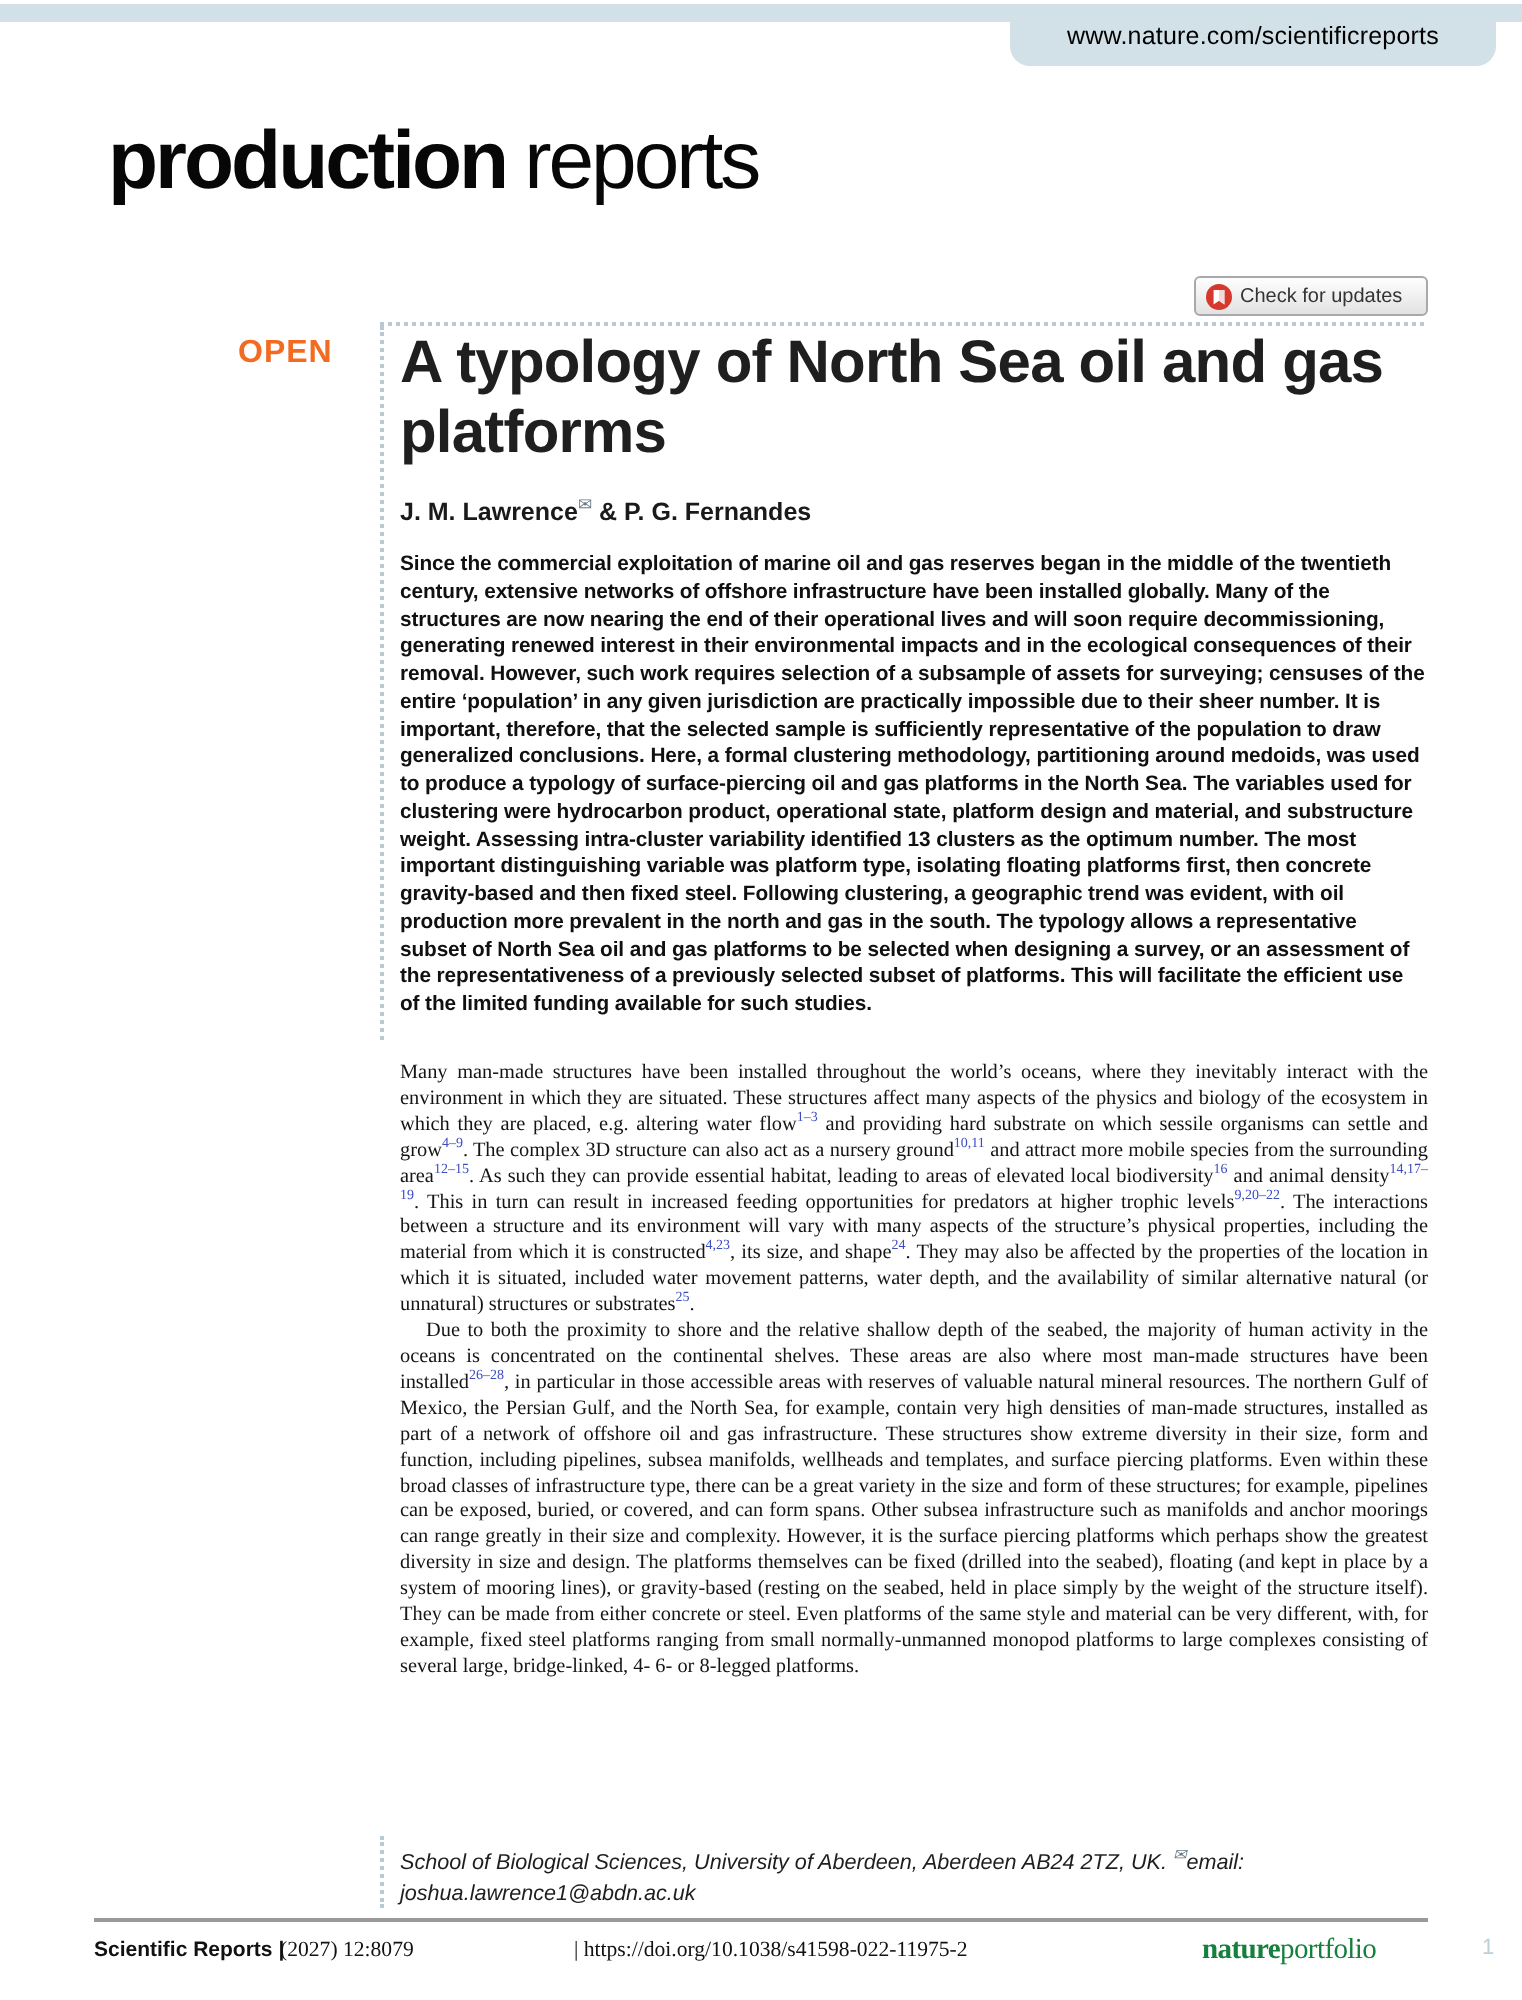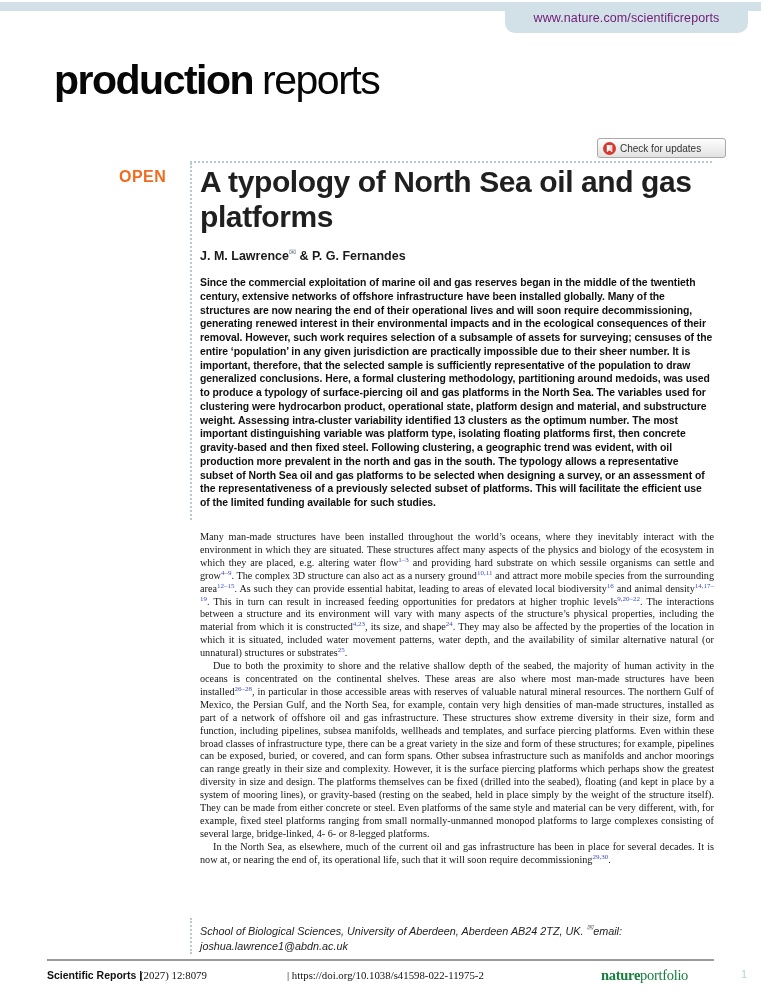--- a/index.html
+++ b/index.html
@@ -2,30 +2,30 @@
 <html><head>
 <meta charset="utf-8">
 <style>
   * { margin:0; padding:0; box-sizing:border-box; }
   html,body { width:761px; height:1000px; background:#ffffff; font-family:"Liberation Sans", sans-serif; position:relative; overflow:hidden; }
 
   
   .top-strip { position:absolute; top:2px; left:0; width:761px; height:9px; background:#d2e0e7; }
   .url-tab { position:absolute; top:2px; left:505px; width:243px; height:31px; background:#d2e0e7;
              border-radius:0 0 10px 10px; display:flex; align-items:center; justify-content:center;
-             font-size:12.5px; color:#701a75; letter-spacing:0.1px; }
+             font-size:12.5px; color:#000000; letter-spacing:0.1px; }
 
   
   .logo { position:absolute; left:54px; top:57px; font-size:41px; color:#070707; letter-spacing:-1.5px; }
   .logo .b { font-weight:700; }
   .logo .r { font-weight:400; margin-left:9px; }
 
   
   .check-badge { position:absolute; left:597px; top:138px; height:20px; display:flex; align-items:center; gap:4px;
-                 padding:2px 24px 2px 5px; border:1px solid #a9a9a9; border-radius:3px;
+                 padding:2px 12px 2px 5px; border:1px solid #a9a9a9; border-radius:3px;
                  background:linear-gradient(#fefefe,#e2e2e2); font-size:10px; color:#333; cursor:pointer; }
   .check-badge svg { display:block; }
 
   
   .dot-h { position:absolute; left:190px; top:161px; width:522px; height:0; border-top:2px dotted #b7c9d2; }
   .dot-v { position:absolute; left:190px; top:163px; height:357px; width:0; border-left:2px dotted #b7c9d2; }
   .dot-v-aff { position:absolute; left:190px; top:918px; height:36px; width:0; border-left:2px dotted #b7c9d2; }
 
   .open-label { position:absolute; left:119px; top:168px; font-size:16px; font-weight:700; color:#f26b21; letter-spacing:0.5px; }
 
@@ -87,21 +87,20 @@
 
 <div class="authors">
   <span>J. M. Lawrence</span><span class="mail">✉</span><span> &amp; </span><span>P. G. Fernandes</span>
 </div>
 
 <div class="abstract">Since the commercial exploitation of marine oil and gas reserves began in the middle of the twentieth century, extensive networks of offshore infrastructure have been installed globally. Many of the structures are now nearing the end of their operational lives and will soon require decommissioning, generating renewed interest in their environmental impacts and in the ecological consequences of their removal. However, such work requires selection of a subsample of assets for surveying; censuses of the entire ‘population’ in any given jurisdiction are practically impossible due to their sheer number. It is important, therefore, that the selected sample is sufficiently representative of the population to draw generalized conclusions. Here, a formal clustering methodology, partitioning around medoids, was used to produce a typology of surface-piercing oil and gas platforms in the North Sea. The variables used for clustering were hydrocarbon product, operational state, platform design and material, and substructure weight. Assessing intra-cluster variability identified 13 clusters as the optimum number. The most important distinguishing variable was platform type, isolating floating platforms first, then concrete gravity-based and then fixed steel. Following clustering, a geographic trend was evident, with oil production more prevalent in the north and gas in the south. The typology allows a representative subset of North Sea oil and gas platforms to be selected when designing a survey, or an assessment of the representativeness of a previously selected subset of platforms. This will facilitate the efficient use of the limited funding available for such studies.</div>
 
 <div class="body-text">
   <p>Many man-made structures have been installed throughout the world’s oceans, where they inevitably interact with the environment in which they are situated. These structures affect many aspects of the physics and biology of the ecosystem in which they are placed, e.g. altering water flow<sup class="ref">1–3</sup> and providing hard substrate on which sessile organisms can settle and grow<sup class="ref">4–9</sup>. The complex 3D structure can also act as a nursery ground<sup class="ref">10,11</sup> and attract more mobile species from the surrounding area<sup class="ref">12–15</sup>. As such they can provide essential habitat, leading to areas of elevated local biodiversity<sup class="ref">16</sup> and animal density<sup class="ref">14,17–19</sup>. This in turn can result in increased feeding opportunities for predators at higher trophic levels<sup class="ref">9,20–22</sup>. The interactions between a structure and its environment will vary with many aspects of the structure’s physical properties, including the material from which it is constructed<sup class="ref">4,23</sup>, its size, and shape<sup class="ref">24</sup>. They may also be affected by the properties of the location in which it is situated, included water movement patterns, water depth, and the availability of similar alternative natural (or unnatural) structures or substrates<sup class="ref">25</sup>.</p>
   <p>Due to both the proximity to shore and the relative shallow depth of the seabed, the majority of human activity in the oceans is concentrated on the continental shelves. These areas are also where most man-made structures have been installed<sup class="ref">26–28</sup>, in particular in those accessible areas with reserves of valuable natural mineral resources. The northern Gulf of Mexico, the Persian Gulf, and the North Sea, for example, contain very high densities of man-made structures, installed as part of a network of offshore oil and gas infrastructure. These structures show extreme diversity in their size, form and function, including pipelines, subsea manifolds, wellheads and templates, and surface piercing platforms. Even within these broad classes of infrastructure type, there can be a great variety in the size and form of these structures; for example, pipelines can be exposed, buried, or covered, and can form spans. Other subsea infrastructure such as manifolds and anchor moorings can range greatly in their size and complexity. However, it is the surface piercing platforms which perhaps show the greatest diversity in size and design. The platforms themselves can be fixed (drilled into the seabed), floating (and kept in place by a system of mooring lines), or gravity-based (resting on the seabed, held in place simply by the weight of the structure itself). They can be made from either concrete or steel. Even platforms of the same style and material can be very different, with, for example, fixed steel platforms ranging from small normally-unmanned monopod platforms to large complexes consisting of several large, bridge-linked, 4- 6- or 8-legged platforms.</p>
-  <p>In the North Sea, as elsewhere, much of the current oil and gas infrastructure has been in place for several decades. It is now at, or nearing the end of, its operational life, such that it will soon require decommissioning<sup class="ref">29,30</sup>.</p>
 </div>
 
 <div class="dot-v-aff"></div>
 <div class="affiliation">
   <span>School of Biological Sciences, University of Aberdeen, Aberdeen AB24 2TZ, UK. </span><span class="mail">✉</span><span>email: joshua.lawrence1@abdn.ac.uk</span>
 </div>
 
 <div class="footer-rule"></div>
 <div class="f-journal">Scientific Reports |</div>
 <div class="f-citation">(2027) 12:8079</div>

